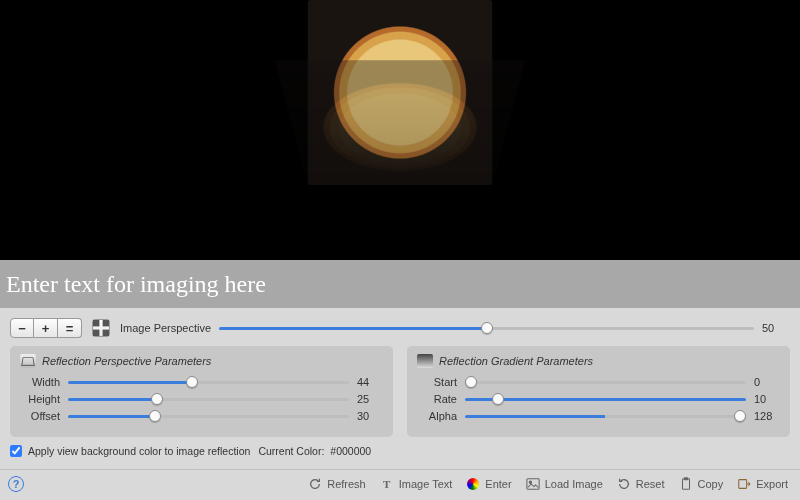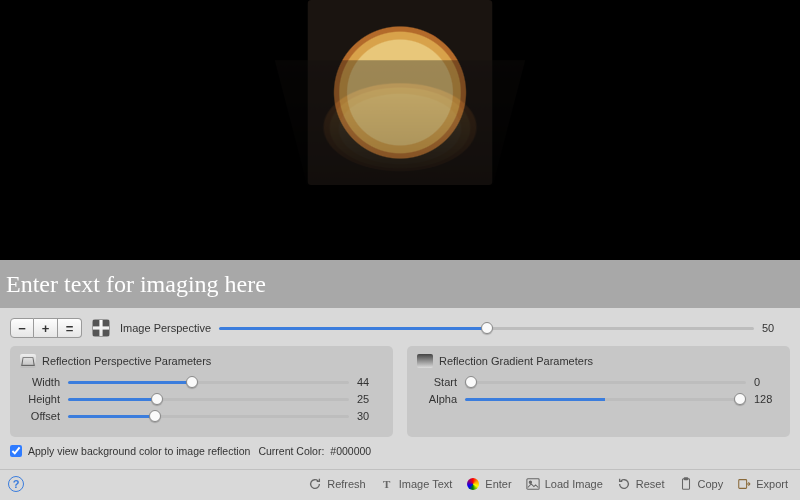--- a/index.html
+++ b/index.html
@@ -57,21 +57,21 @@
 
   .perspective-wrap { display: flex; align-items: center; gap: 8px; flex: 1; }
   .perspective-wrap label { font-size: 11px; white-space: nowrap; text-align: center; }
   .slider { -webkit-appearance: none; appearance: none; height: 3px; background: linear-gradient(to right,#3b7ddd 0%, #3b7ddd var(--p,50%), #bdbdbd var(--p,50%), #bdbdbd 100%); border-radius: 2px; outline: none; flex: 1; }
   .slider::-webkit-slider-thumb { -webkit-appearance: none; width: 12px; height: 12px; border-radius: 50%; background: #fafafa; border: 1px solid #8a8a8a; box-shadow: 0 1px 1px rgba(0,0,0,.2); }
   .slider::-moz-range-thumb { width: 12px; height: 12px; border-radius: 50%; background: #fafafa; border: 1px solid #8a8a8a; }
   .val { width: 28px; text-align: left; }
 
   .panels { display: flex; gap: 14px; }
   .panel { background: #c7c7c7; border-radius: 5px; padding: 8px 10px 10px 10px; flex: 1; }
-  .panel-head { display: flex; align-items: center; gap: 6px; margin-bottom: 8px; }
+  .panel-head { display: flex; align-items: center; gap: 6px; margin-bottom: 8px; font-style: italic; }
   .panel-head .picon { width: 16px; height: 14px; border-radius: 2px; }
   .picon-persp { background: linear-gradient(#eee,#bbb); position: relative; }
   .picon-persp::before { content:""; position:absolute; inset:2px; border:1px solid #666; transform: perspective(20px) rotateX(30deg); }
   .picon-grad { background: linear-gradient(#444,#ddd); }
   .panel-title { font-size: 11px; }
   .param-row { display: flex; align-items: center; gap: 8px; margin-bottom: 5px; }
   .param-row label { width: 40px; text-align: right; font-size: 11px; }
   .param-row .slider { flex: 1; }
   .param-row .val { width: 26px; }
 
@@ -158,20 +158,25 @@
         <div class="panel-head">
           <div class="picon picon-grad"></div>
           <span class="panel-title">Reflection Gradient Parameters</span>
         </div>
         <div class="param-row">
           <label>Start</label>
           <input type="range" class="slider" style="--p: 0%;" value="0">
           <span class="val">0</span>
         </div>
         <div class="param-row">
+          <label>Rate</label>
+          <input type="range" class="slider" style="--p: 100%;" value="10">
+          <span class="val">10</span>
+        </div>
+        <div class="param-row">
           <label>Alpha</label>
           <input type="range" class="slider" style="--p: 50%;" value="100">
           <span class="val">128</span>
         </div>
       </div>
     </div>
 
     <div class="check-row">
       <input type="checkbox" checked="" style="">
       <span>Apply view background color to image reflection</span>

